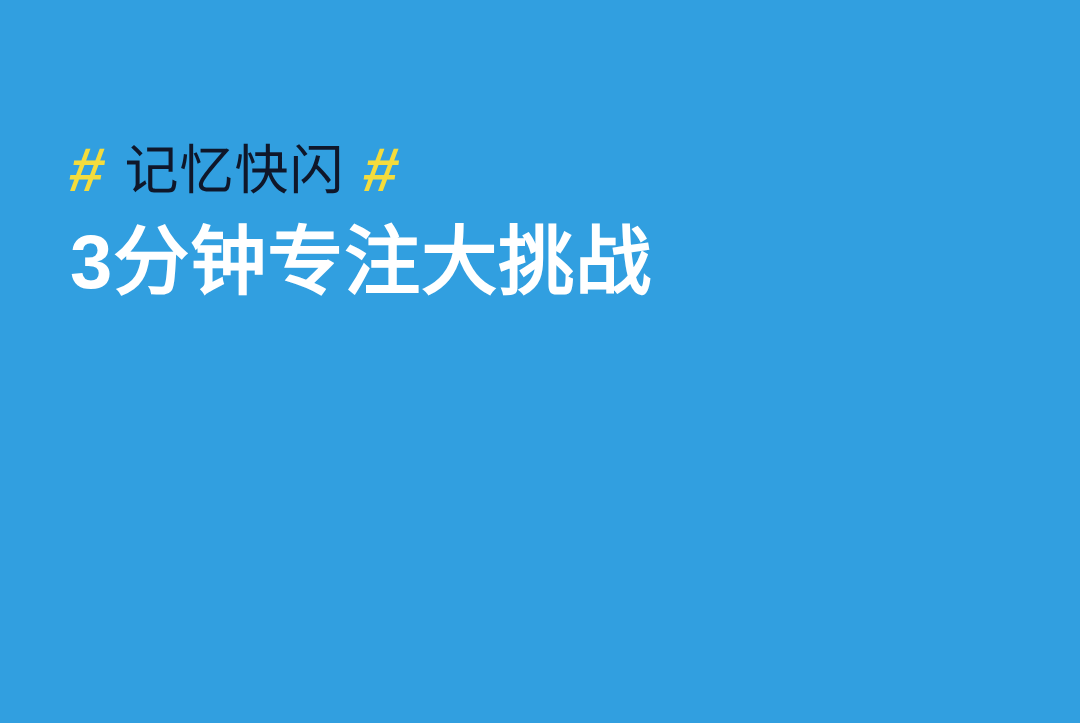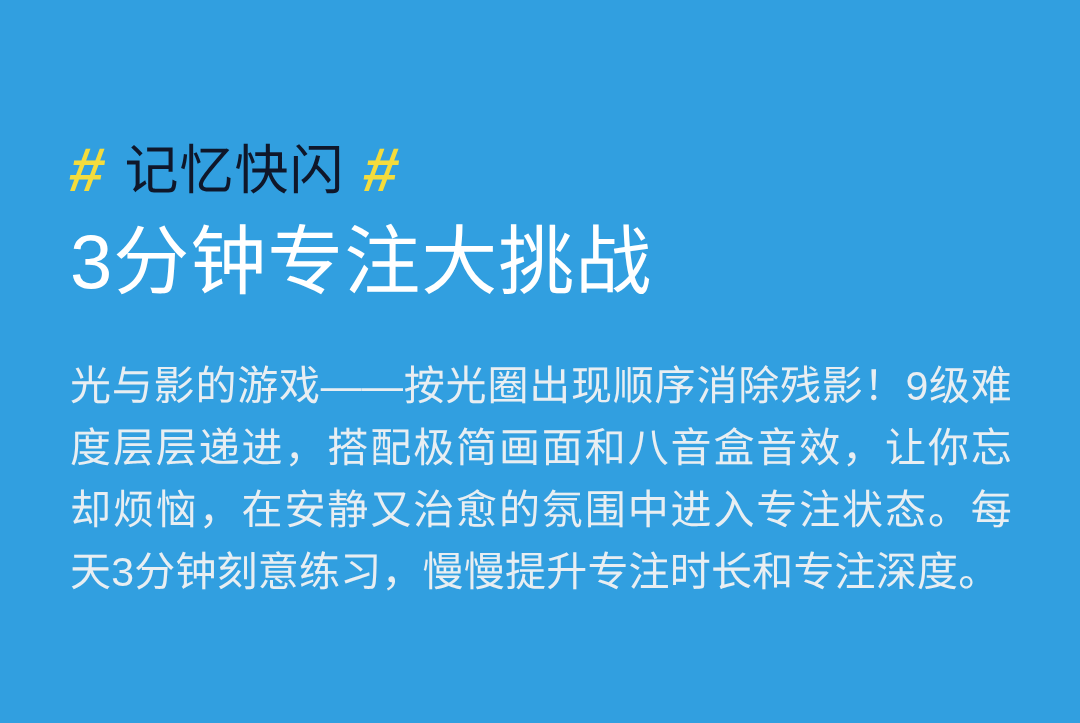--- a/index.html
+++ b/index.html
@@ -57,21 +57,21 @@
     letter-spacing: 1px;
     white-space: nowrap;
   }
 
   
   .headline {
     margin: 0;
     margin-top: 20px;
     font-size: 76px;
     line-height: 1.06;
-    font-weight: 400;
+    font-weight: 700;
     color: #FFFFFF;
     letter-spacing: 1px;
     white-space: nowrap;
   }
 
   
   .description {
     margin: 0;
     margin-top: 52px;
     width: 942px;
@@ -90,15 +90,14 @@
 <div class="poster">
 
   <div class="tagline-row">
     <span class="hash-icon left">#</span>
     <span class="tagline-text">记忆快闪</span>
     <span class="hash-icon right">#</span>
   </div>
 
   <h1 class="headline">3分钟专注大挑战</h1>
 
-  <p class="description">光与影的游戏——按光圈出现顺序消除残影！9级难度层层递进，搭配极简画面和八音盒音效，让你忘却烦恼，在安静又治愈的氛围中进入专注状态。每天3分钟刻意练习，慢慢提升专注时长和专注深度。</p>
 
 </div>
 
 </body></html>

